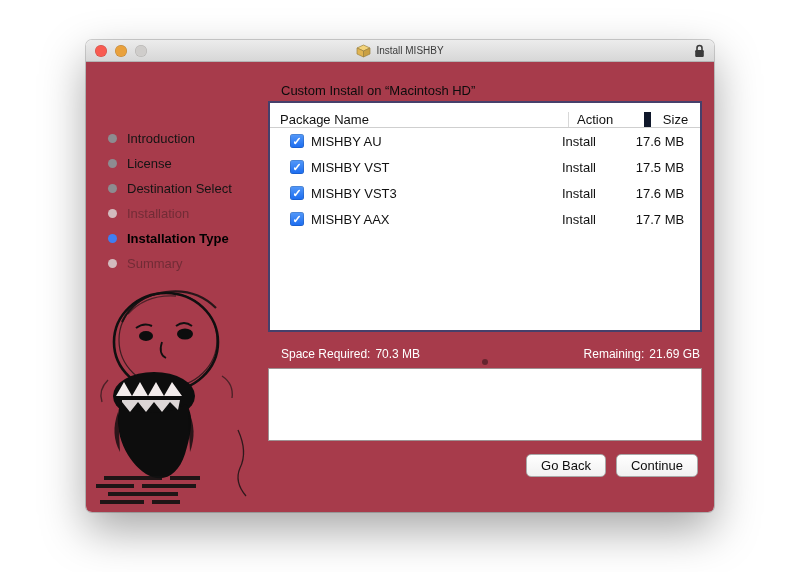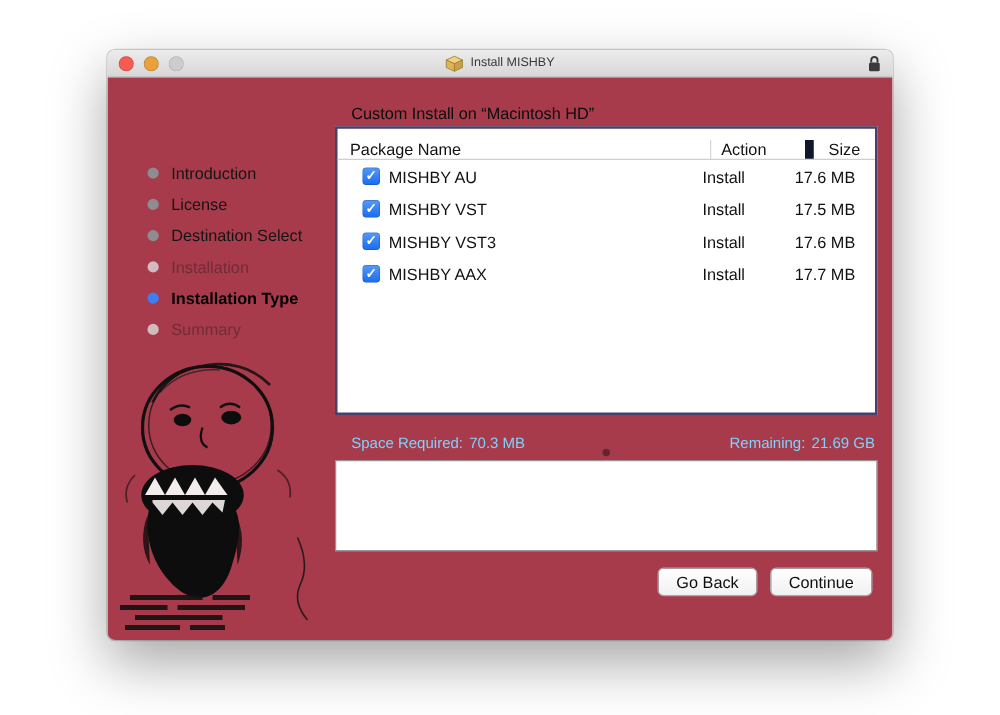--- a/index.html
+++ b/index.html
@@ -23,21 +23,21 @@
   .light.gray   { background:#cfcdcb; box-shadow:inset 0 0 0 .5px rgba(0,0,0,.15); }
   .title-wrap { display:flex; align-items:center; gap:5px;
                 font-size:10px; color:#3b3b3b; }
   .lock-wrap { position:absolute; right:9px; top:4px; }
 
   
   .content { position:absolute; top:22px; left:0; right:0; bottom:0;
              background:#a73b4b; }
 
   
-  .steps { position:absolute; left:32px; top:64px; list-style:none; }
+  .steps { position:absolute; left:22px; top:64px; list-style:none; }
   .step { display:flex; align-items:center; gap:10px; height:25px;
           font-size:13px; white-space:nowrap; }
   .bullet { width:9px; height:9px; border-radius:50%; flex:0 0 auto; }
   .step.done .bullet     { background:#8d8c90; }
   .step.current .bullet  { background:#3f7ef2; }
   .step.upcoming .bullet { background:#d9d2d2; opacity:.85; }
   .step.done .step-label     { color:#141414; }
   .step.current .step-label  { color:#000; font-weight:bold; }
   .step.upcoming .step-label { color:rgba(15,15,15,.35); }
 
@@ -62,21 +62,21 @@
   .trow .cell-size { width:70px; text-align:center; padding-right:10px; }
   .checkbox { width:14px; height:14px; border-radius:3px; flex:0 0 auto;
               background:linear-gradient(#559af9,#1a6bef);
               box-shadow:inset 0 0 0 .5px rgba(0,0,0,.25);
               display:flex; align-items:center; justify-content:center; }
   .checkmark { color:#fff; font-size:11px; font-weight:bold; line-height:1; }
 
   
   .space-row { position:absolute; left:182px; top:284px; width:434px; height:16px;
                display:flex; justify-content:space-between; align-items:center;
-               font-size:12px; color:#7dd3fc; padding:0 2px 0 13px; }
+               font-size:12px; color:#ffffff; padding:0 2px 0 13px; }
   .space-row .pair { display:flex; gap:5px; }
 
   .divider-dot { position:absolute; left:396px; top:297px; width:6px; height:6px;
                  border-radius:50%; background:rgba(20,8,10,.45); }
 
   
   .desc-box { position:absolute; left:182px; top:306px; width:434px; height:73px;
               background:#ffffff; border:1px solid rgba(40,10,15,.45); }
 
   

